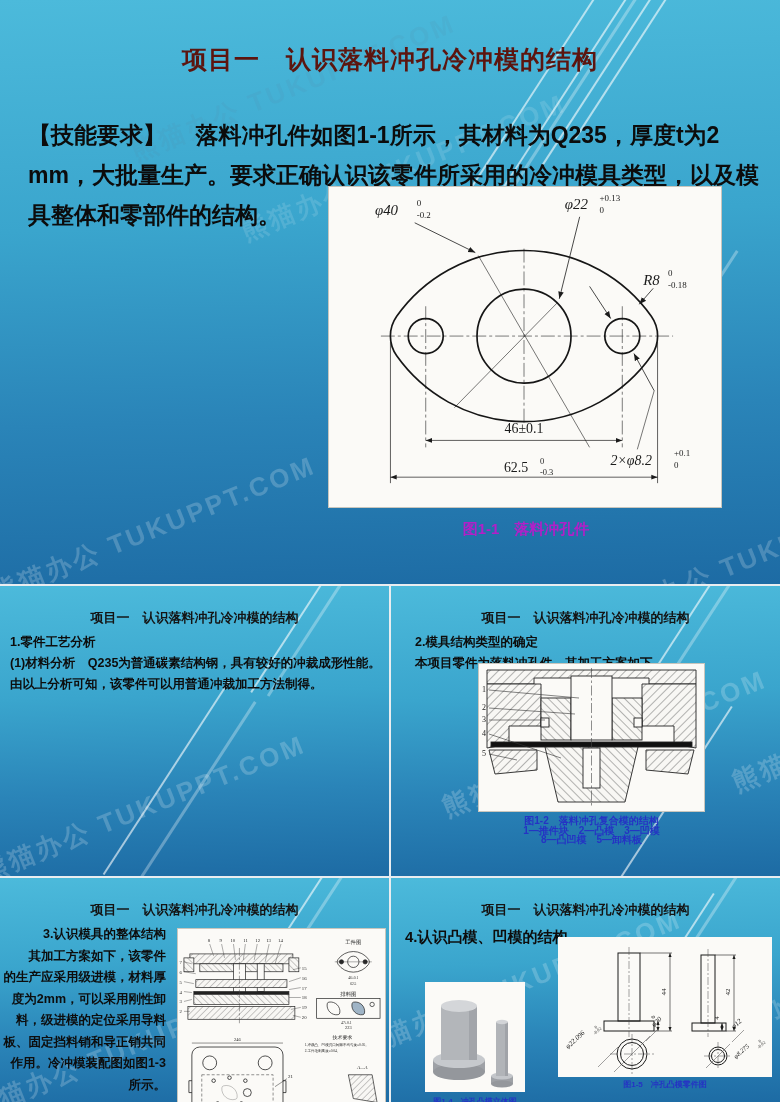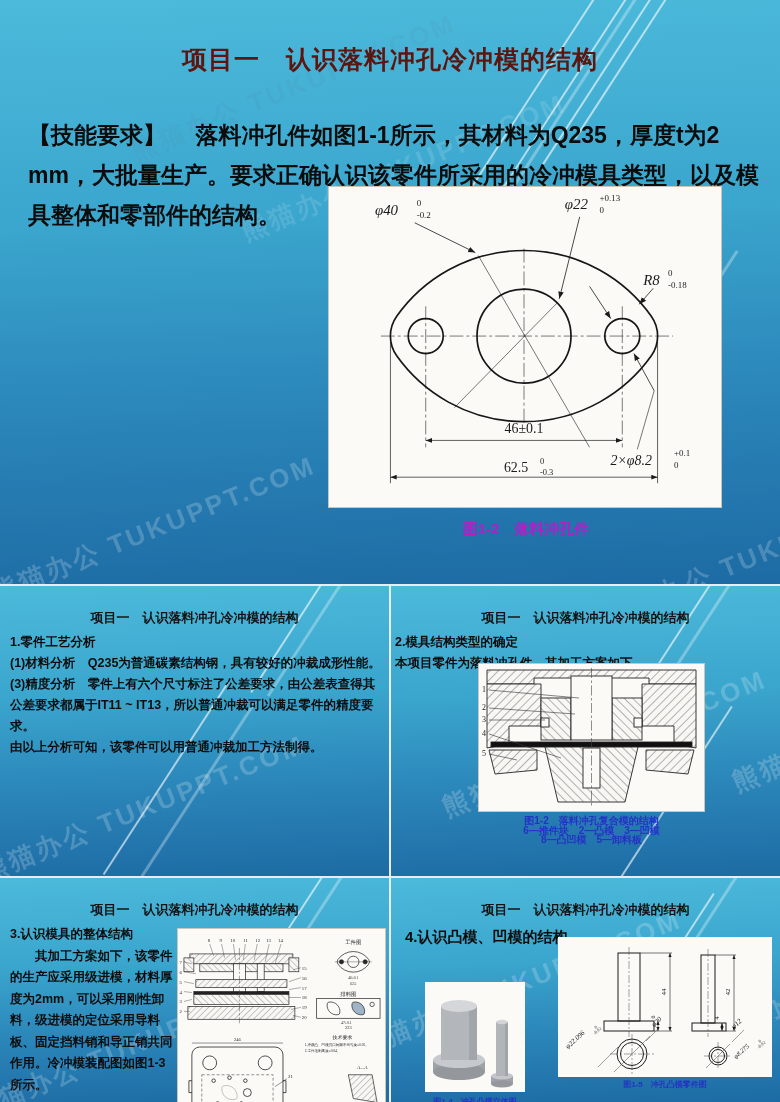--- a/index.html
+++ b/index.html
@@ -108,46 +108,45 @@
           <text x="283" y="280" font-size="14">2×φ8.2</text>
           <text x="347" y="271" font-size="9" font-style="normal">+0.1</text>
           <text x="347" y="283" font-size="9" font-style="normal">0</text>
           <text x="196" y="248" font-size="14" font-style="normal" text-anchor="middle">46±0.1</text>
           <text x="188" y="287" font-size="14" font-style="normal" text-anchor="middle">62.5</text>
           <text x="212" y="279" font-size="8.5" font-style="normal">0</text>
           <text x="212" y="290" font-size="8.5" font-style="normal">-0.3</text>
         </g>
       </svg>
     </div>
-    <div class="fig1-caption">图1-2　落料冲孔件</div>
+    <div class="fig1-caption">图1-1　落料冲孔件</div>
   </section>
 
   <section class="slide s2">
     <div class="streak" style="left:332px;top:-20px;height:150px;"></div>
     <div class="streak soft" style="left:354px;top:-25px;height:160px;"></div>
     <div class="streak" style="left:228px;top:95px;height:230px;"></div>
     <div class="streak soft" style="left:254px;top:115px;height:220px;"></div>
     <div class="wm" style="left:-30px;top:205px;">熊猫办公 TUKUPPT.COM</div>
     <h2 class="sm-title">项目一　认识落料冲孔冷冲模的结构</h2>
     <div class="sm-text" style="left:10px;top:46px;width:372px;">
       <div>1.零件工艺分析</div>
       <div>(1)材料分析　Q235为普通碳素结构钢，具有较好的冲裁成形性能。</div>
-      <div>(3)精度分析　零件上有六个尺寸标注了公差要求，由公差表查得其公差要求都属于IT11 ~ IT13，所以普通冲裁可以满足零件的精度要求。</div>
       <div>由以上分析可知，该零件可以用普通冲裁加工方法制得。</div>
     </div>
   </section>
 
   <section class="slide s3">
     <div class="streak" style="left:330px;top:-20px;height:160px;"></div>
     <div class="streak soft" style="left:352px;top:-25px;height:170px;"></div>
     <div class="streak" style="left:340px;top:120px;height:220px;"></div>
     <div class="wm" style="left:40px;top:140px;">熊猫办公 TUKUPPT.COM</div>
     <div class="wm" style="left:330px;top:115px;">熊猫办公 TUKUPPT.COM</div>
     <h2 class="sm-title">项目一　认识落料冲孔冷冲模的结构</h2>
-    <div class="sm-text" style="left:4px;top:46px;width:360px;">
+    <div class="sm-text" style="left:24px;top:46px;width:360px;">
       <div>2.模具结构类型的确定</div>
       <div>本项目零件为落料冲孔件，其加工方案如下。</div>
     </div>
     <div class="whitebox" style="left:87px;top:77px;width:227px;height:149px;">
       <svg viewBox="0 0 225 147" width="225" height="147">
         <defs>
           <pattern id="h2a" patternUnits="userSpaceOnUse" width="6" height="6" patternTransform="rotate(45)">
             <rect width="6" height="6" fill="#f8f7f4"></rect>
               <line x1="0" y1="0" x2="0" y2="6" stroke="#5a5a5a" stroke-width="0.9"></line>
           </pattern>
@@ -183,32 +182,32 @@
           <text x="3" y="28">1</text>
           <text x="3" y="46">2</text>
           <text x="3" y="58">3</text>
           <text x="3" y="72">4</text>
           <text x="3" y="92">5</text>
         </g>
       </svg>
     </div>
     <div class="blue-cap" style="left:87px;top:230px;width:227px;font-size:10px;line-height:9.5px;">
       <div>图1-2　落料冲孔复合模的结构</div>
-      <div>6—推件块　2—凸模　3—凹模</div>
+      <div>1—推件块　2—凸模　3—凹模</div>
       <div>8—凸凹模　5—卸料板</div>
     </div>
   </section>
 
   <section class="slide s4">
     <div style="position:absolute;inset:0;height:292px;">
       <div class="streak" style="left:330px;top:-15px;height:130px;"></div>
       <div class="streak soft" style="left:352px;top:-20px;height:150px;"></div>
       <div class="wm" style="left:-40px;top:150px;">熊猫办公 TUKUPPT.COM</div>
       <h2 class="sm-title">项目一　认识落料冲孔冷冲模的结构</h2>
-      <div class="sm-text" style="left:10px;top:46px;width:163px;line-height:21.5px;">
+      <div class="sm-text" style="left:3px;top:46px;width:163px;line-height:21.5px;text-align:right;">
         <div>3.认识模具的整体结构</div>
         <div>　　其加工方案如下，该零件的生产应采用级进模，材料厚度为2mm，可以采用刚性卸料，级进模的定位采用导料板、固定挡料销和导正销共同作用。冷冲模装配图如图1-3所示。</div>
       </div>
       <div class="whitebox" style="left:177px;top:50px;width:209px;height:242px;">
         <svg viewBox="0 0 209 240" width="207" height="240">
           <defs>
             <pattern id="h3a" patternUnits="userSpaceOnUse" width="4.5" height="4.5" patternTransform="rotate(45)">
               <rect width="4.5" height="4.5" fill="#f8f7f4"></rect>
                 <line x1="0" y1="0" x2="0" y2="4.5" stroke="#666" stroke-width="0.7"></line>
             </pattern>

